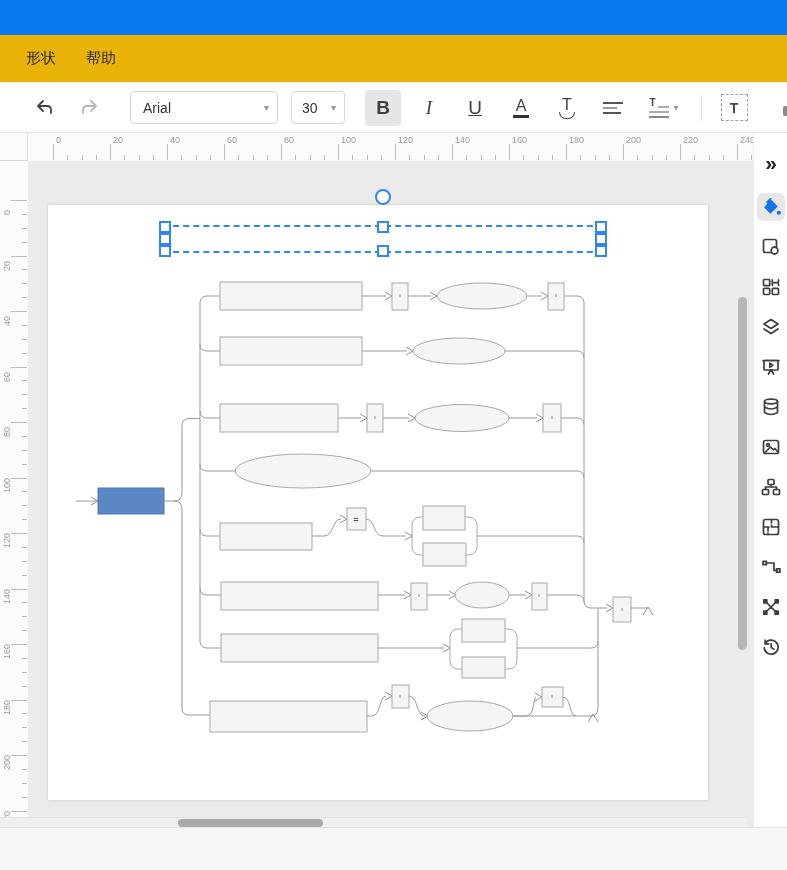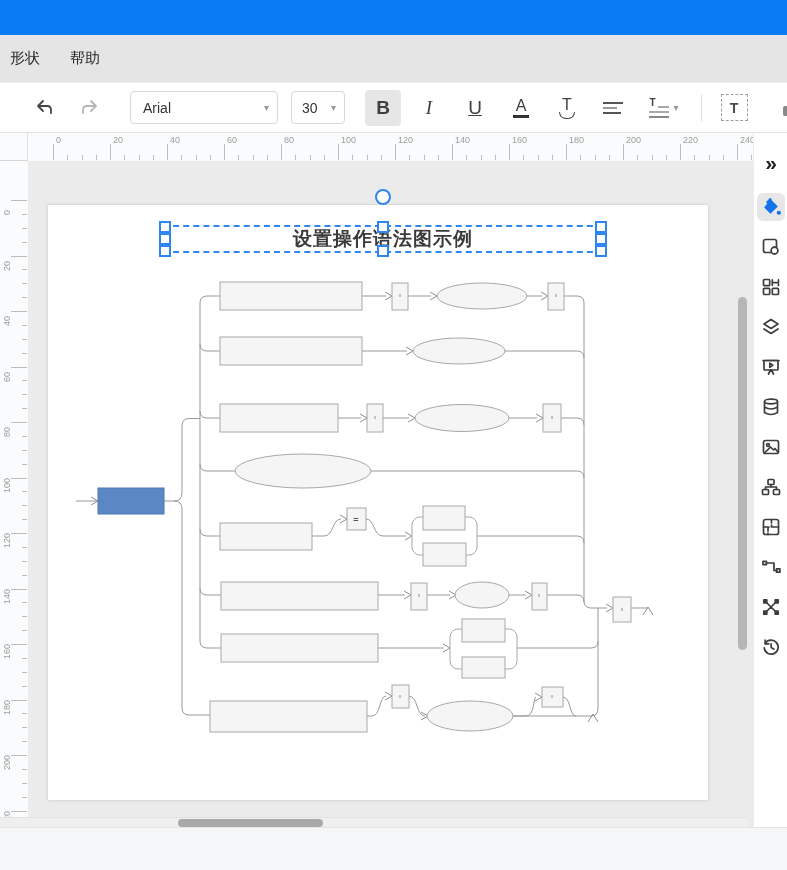--- a/index.html
+++ b/index.html
@@ -1,19 +1,19 @@
 <!DOCTYPE html>
 <html style="--c-accent: #0a7af2; --c-selection: #2e86f0; --c-shape-blue: #5b87c5; --c-sidebar-active: #1474eb;"><head>
 <meta charset="utf-8">
 <style>
   html,body{margin:0;padding:0;background:#fff;font-family:"Liberation Sans","DejaVu Sans",sans-serif;}
   #app{position:relative;width:787px;height:870px;overflow:hidden;background:#fff;}
   
   #titlebar{position:absolute;left:0;top:0;width:787px;height:35px;background:var(--c-accent,#0a7af2);}
-  #menubar{position:absolute;left:0;top:35px;width:787px;height:47px;background:#e5e5e5;display:flex;align-items:center;gap:30px;padding-left:10px;box-sizing:border-box;}
+  #menubar{position:absolute;left:0;top:35px;width:787px;height:47px;background:#eab308;display:flex;align-items:center;gap:30px;padding-left:26px;box-sizing:border-box;}
   .menu-item{font-size:15px;color:#2b2b2b;cursor:default;}
   #toolbar{position:absolute;left:0;top:82px;width:787px;height:51px;background:#fff;border-top:1px solid #efefef;border-bottom:1px solid #e2e2e2;display:flex;align-items:center;box-sizing:border-box;padding-left:26px;}
   .tb-btn{width:36px;height:36px;display:flex;align-items:center;justify-content:center;border-radius:4px;flex:0 0 auto;}
   .tb-btn.active{background:#e6e6e6;}
   .tb-letter{font-size:19px;color:#3f3f3f;line-height:1;}
   .dis{opacity:.38;}
   .select-box{height:33px;border:1px solid #d7d7d7;border-radius:4px;display:flex;align-items:center;box-sizing:border-box;background:#fff;color:#333;font-size:14px;}
   .caret{color:#9a9a9a;font-size:10px;margin-left:auto;margin-right:8px;}
   .tb-sep{width:1px;height:26px;background:#dcdcdc;margin:0 14px;flex:0 0 auto;}
   
@@ -325,21 +325,20 @@
             <rect x="494" y="482" width="21" height="20"></rect>
             <rect x="565" y="392" width="18" height="25"></rect>
           </g>
           <g stroke="#8a8a8a" stroke-width="1">
             <path d="M352,89 v3 M508,89 v3 M327,211 v3 M504,211 v3 M371,389 v3 M491,389 v3 M352,490 v3 M504,490 v3 M574,403 v3"></path>
           </g>
           <text x="308" y="318" font-size="9" fill="#555" font-weight="bold" text-anchor="middle">=</text>
           <rect x="50" y="283" width="66" height="26" fill="var(--c-shape-blue,#5b87c5)" stroke="#4d79b5"></rect>
         </svg>
 
-        <div id="page-title">设置操作语法图示例</div>
 
         <div class="sel-rect"></div>
         <div class="rot-handle"></div>
         <div class="handle" style="left:111px;top:16px"></div>
         <div class="handle" style="left:329px;top:16px"></div>
         <div class="handle" style="left:547px;top:16px"></div>
         <div class="handle" style="left:111px;top:28px"></div>
         <div class="handle" style="left:547px;top:28px"></div>
         <div class="handle" style="left:111px;top:40px"></div>
         <div class="handle" style="left:329px;top:40px"></div>

